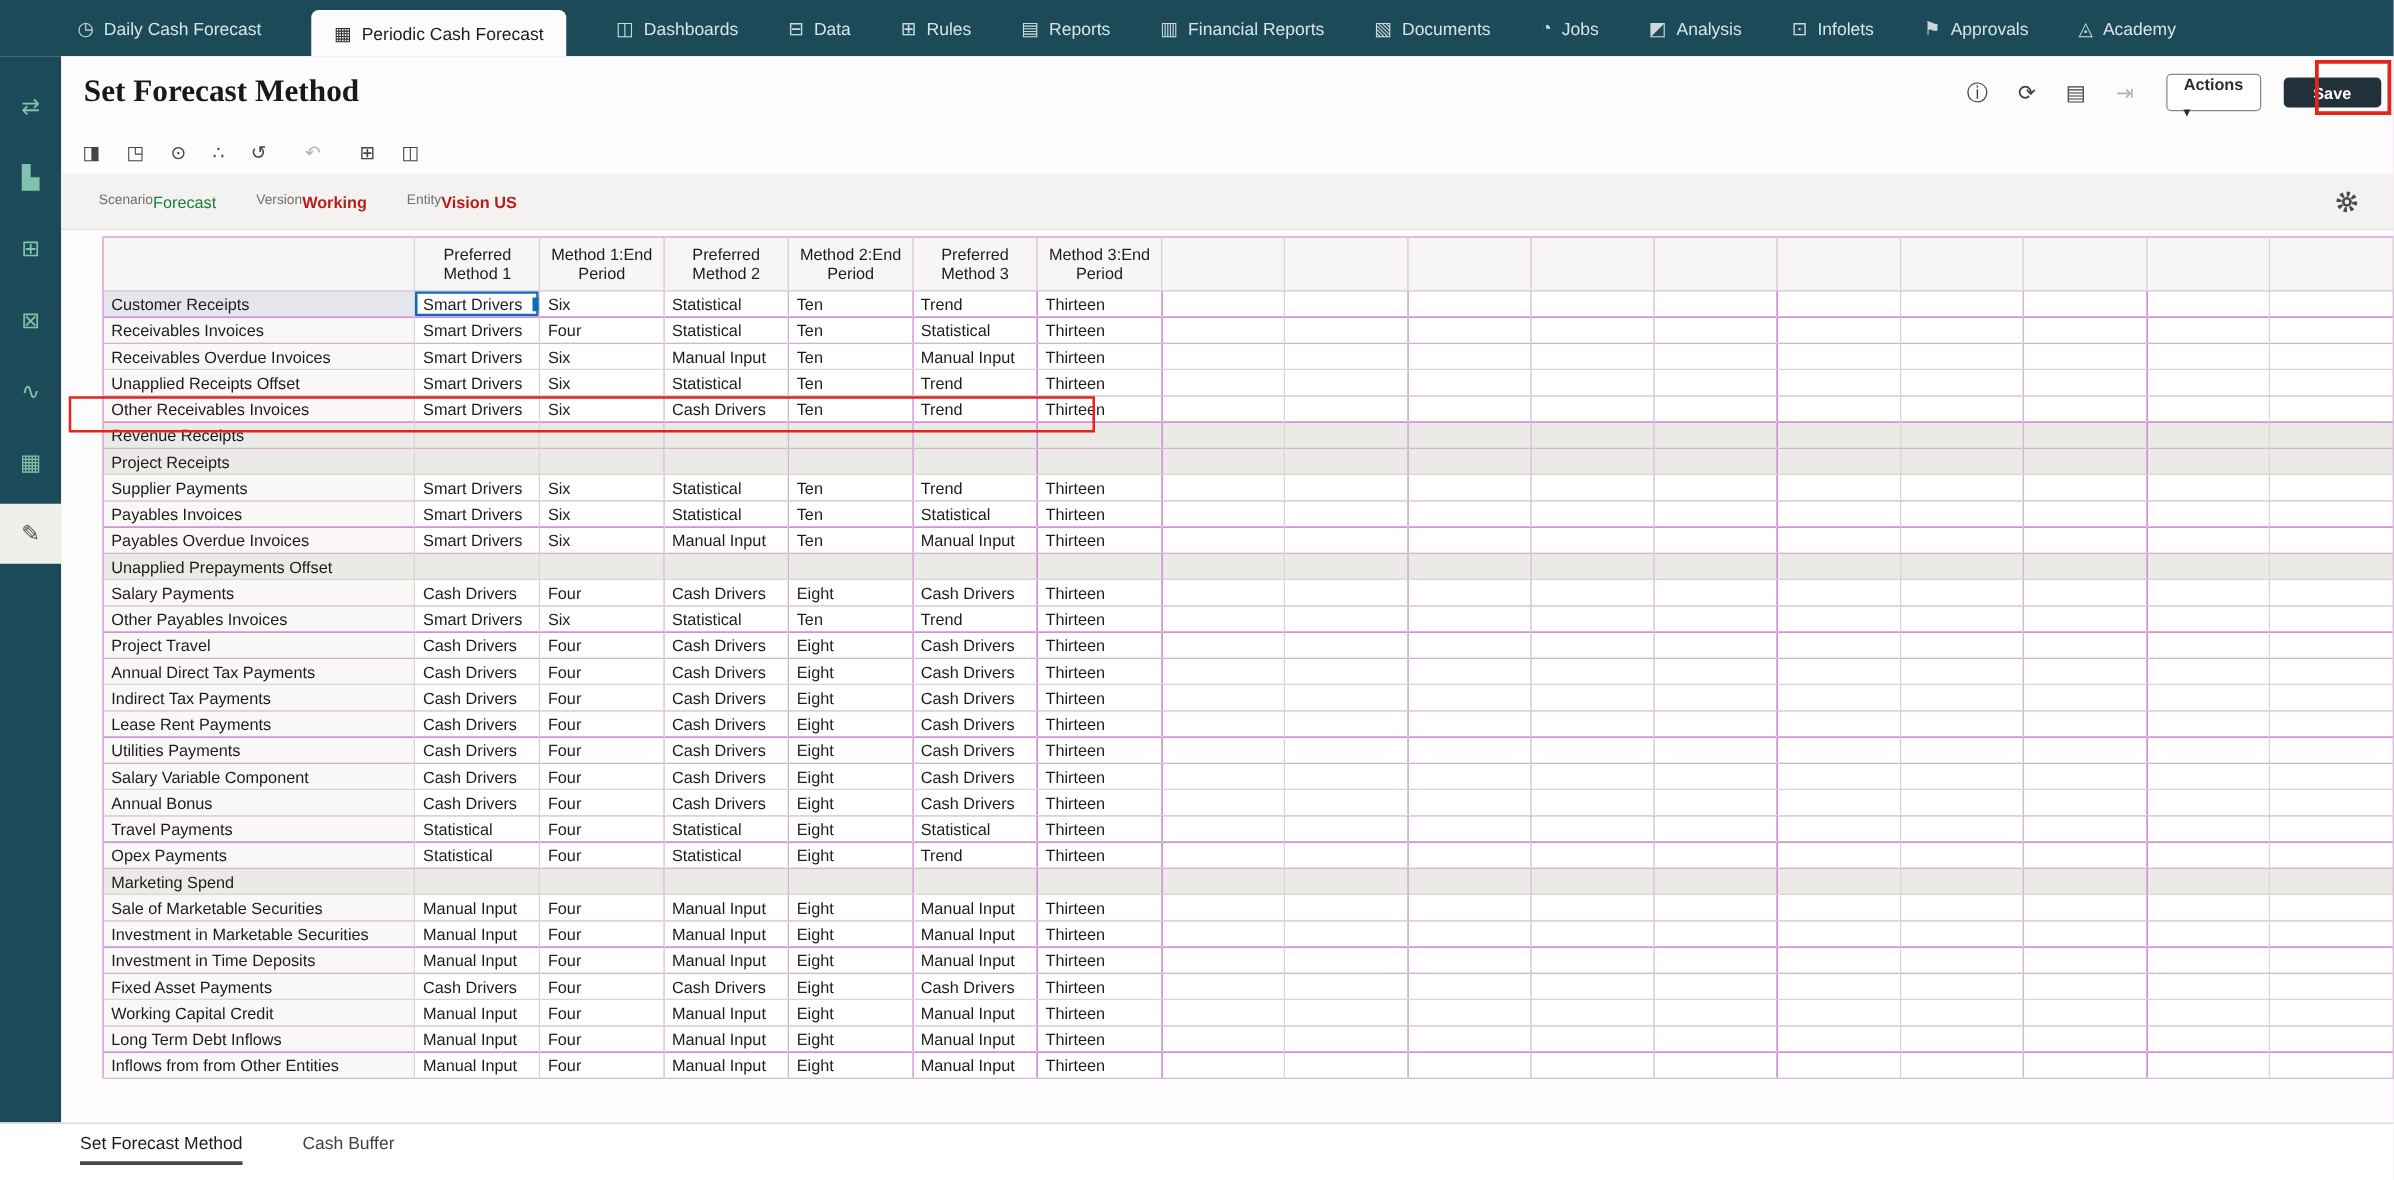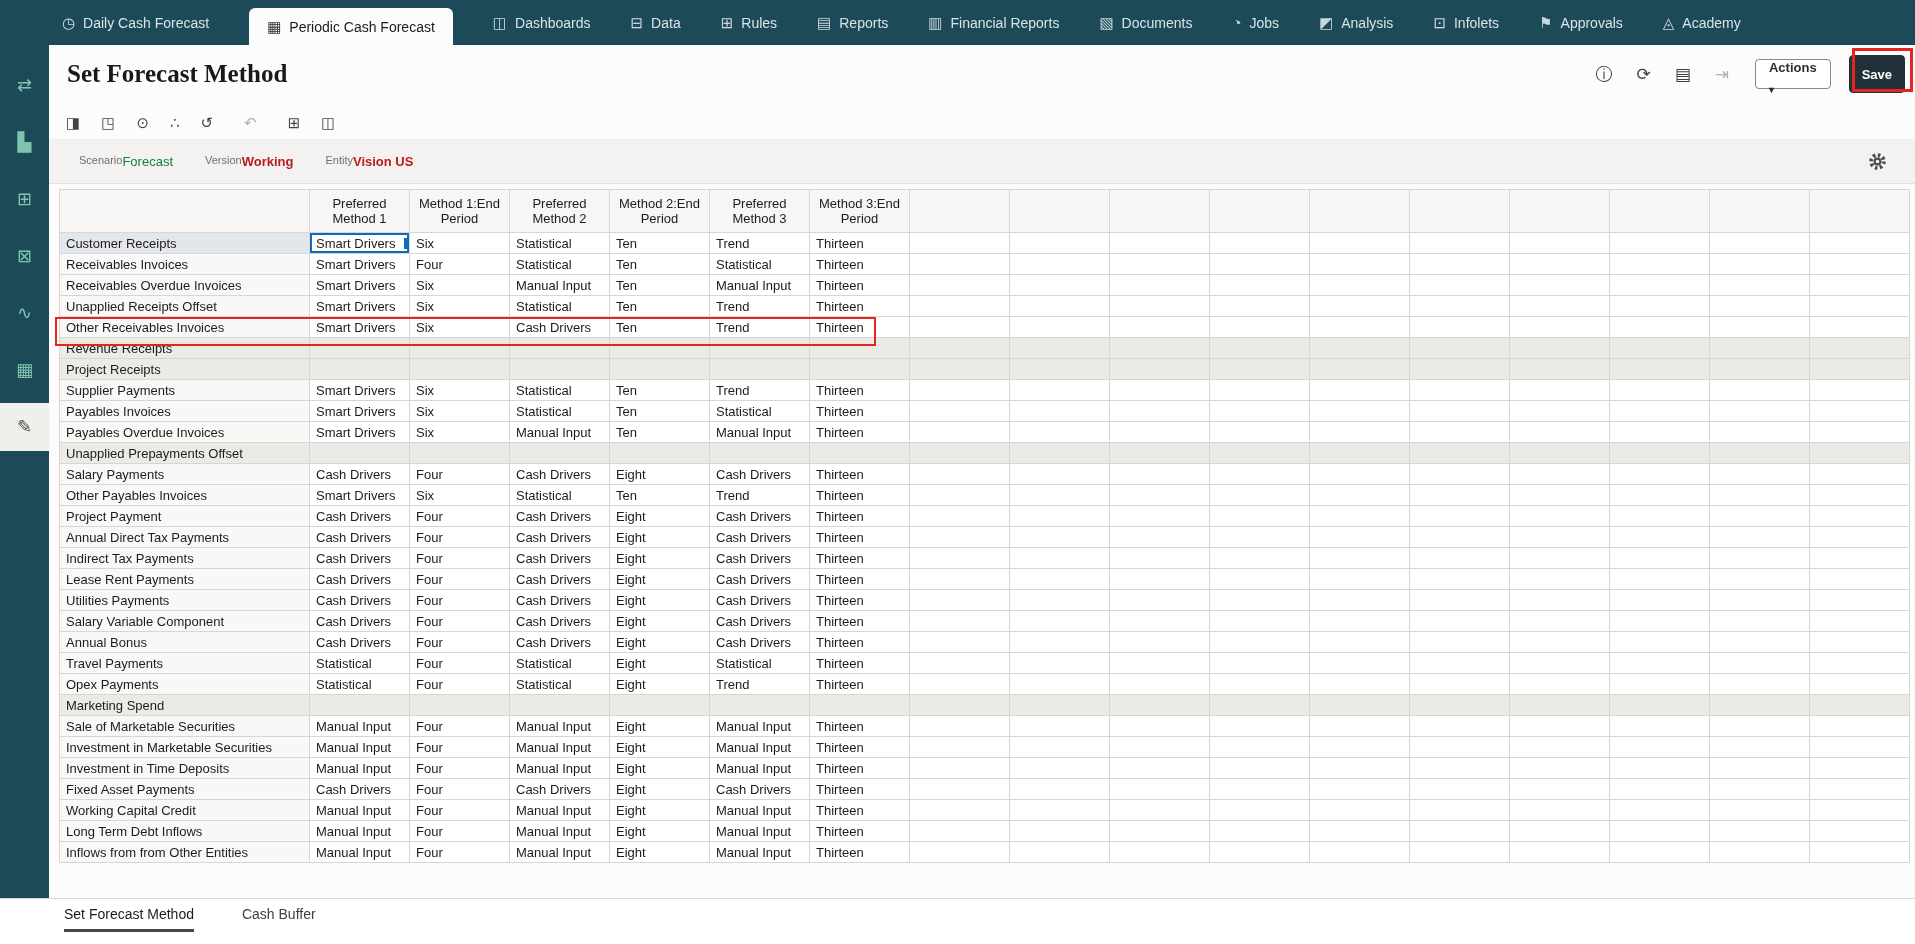--- a/index.html
+++ b/index.html
@@ -23,37 +23,37 @@
   .content { position:absolute; left:49px; top:45px; width:1866px; height:853px; background:#fcfcfc; }
 
   .page-header { position:relative; height:60px; }
   .page-title { position:absolute; left:18px; top:15px; font-family:"Liberation Serif","DejaVu Serif",serif; font-size:25px; color:#191918; }
   .header-actions { position:absolute; right:10px; top:14px; display:flex; align-items:center; gap:18px; height:30px; }
   .header-icon-group { display:flex; align-items:center; gap:24px; margin-right:8px; }
   .hdr-icon { font-size:17px; color:#3f3f3d; cursor:pointer; line-height:1; }
   .hdr-icon.disabled { color:#b5b3b0; cursor:default; }
   .btn-actions { display:flex; align-items:flex-start; gap:9px; border:1px solid #8a8884; background:#fff; border-radius:4px; padding:0 13px; font-size:13px; font-weight:bold; color:#2e2d2b; height:30px; cursor:pointer;flex-direction:column; }
   .btn-actions .caret { font-size:10px; color:#2e2d2b; }
-  .btn-save { background:#22303a; color:#fff; border:1px solid #22303a; border-radius:4px; padding:0 12px; font-size:13px; font-weight:bold; height:38px; display:flex; align-items:center; cursor:pointer; }
+  .btn-save { background:#22303a; color:#fff; border:1px solid #22303a; border-radius:4px; padding:0 23px; font-size:13px; font-weight:bold; height:24px; display:flex; align-items:center; cursor:pointer; }
 
   .toolbar { height:34px; display:flex; align-items:center; padding-left:17px; gap:21px; }
   .tb-icon { font-size:15px; color:#45443f; cursor:pointer; line-height:1; }
   .tb-icon.disabled { color:#b3b1ae; cursor:default; }
   .tb-icon.gap { margin-left:10px; }
 
   .pov-bar { height:45px; background:#f4f2f0; border-bottom:1px solid #e2e0dd; display:flex; align-items:center; gap:32px; padding-left:30px; position:relative; }
   .pov-dim { display:flex; flex-direction:row; justify-content:center; cursor:pointer; }
   .pov-label { font-size:11px; color:#716f6c; margin-bottom:2px; }
   .pov-member { font-size:13px; color:#15803d; }
   .pov-member.link { color:#b91c1c; font-weight:bold; }
   .pov-gear { position:absolute; right:28px; top:13px; cursor:pointer; }
 
   
   .grid-area { position:absolute; left:10px; top:144px; }
-  table.grid { border-collapse:collapse; table-layout:fixed; background:#d946ef; }
+  table.grid { border-collapse:collapse; table-layout:fixed; background:#d946ef;margin-left:23px; }
   .grid th, .grid td { border:1px solid #d8d5d2; font-weight:normal; }
   .grid thead th { height:43px; background:#f7f6f4; font-size:13px; line-height:15px; text-align:center; padding:2px 6px; color:#1c1c1b; vertical-align:middle; }
   .grid th.corner { width:250px; }
   .grid th.colhdr { width:100px; }
   .grid td { height:21px; font-size:13px; padding:0 6px; white-space:nowrap; overflow:hidden; background:#fff; cursor:cell; }
   .grid td.rowheader { background:#f9f8f6; cursor:pointer; }
   .grid tr.has-selection td.rowheader { background:#e3e7eb; }
   .grid tr.empty-row td { background:#ebeae7; }
   .grid td.selected { position:relative; }
   .grid td.selected::before { content:""; position:absolute; inset:0; border:2px solid #0f6cbd; pointer-events:none; }
@@ -459,21 +459,21 @@
             <td class="data"></td>
             <td class="data"></td>
             <td class="data"></td>
             <td class="data"></td>
             <td class="data"></td>
             <td class="data"></td>
             <td class="data"></td>
             <td class="data"></td>
           </tr>
           <tr class="">
-            <td class="rowheader">Project Payment</td>
+            <td class="rowheader">Project Travel</td>
             <td class="data">Cash Drivers</td>
             <td class="data">Four</td>
             <td class="data">Cash Drivers</td>
             <td class="data">Eight</td>
             <td class="data">Cash Drivers</td>
             <td class="data">Thirteen</td>
             <td class="data"></td>
             <td class="data"></td>
             <td class="data"></td>
             <td class="data"></td>

